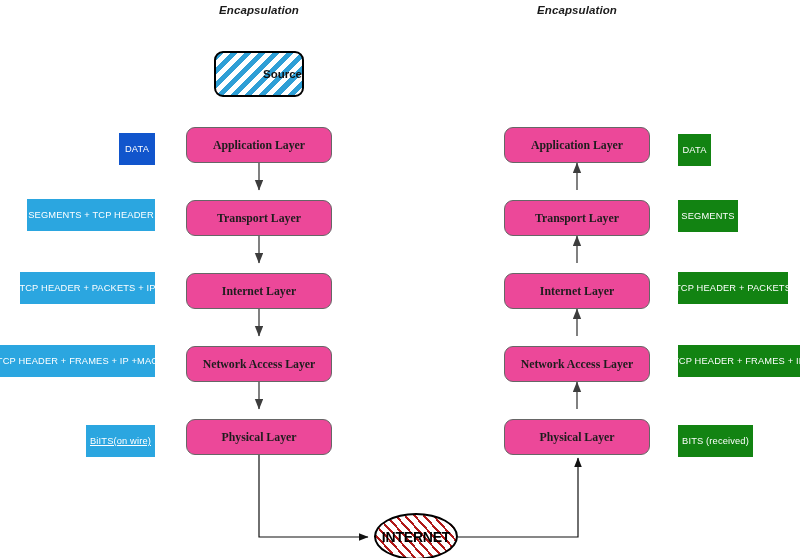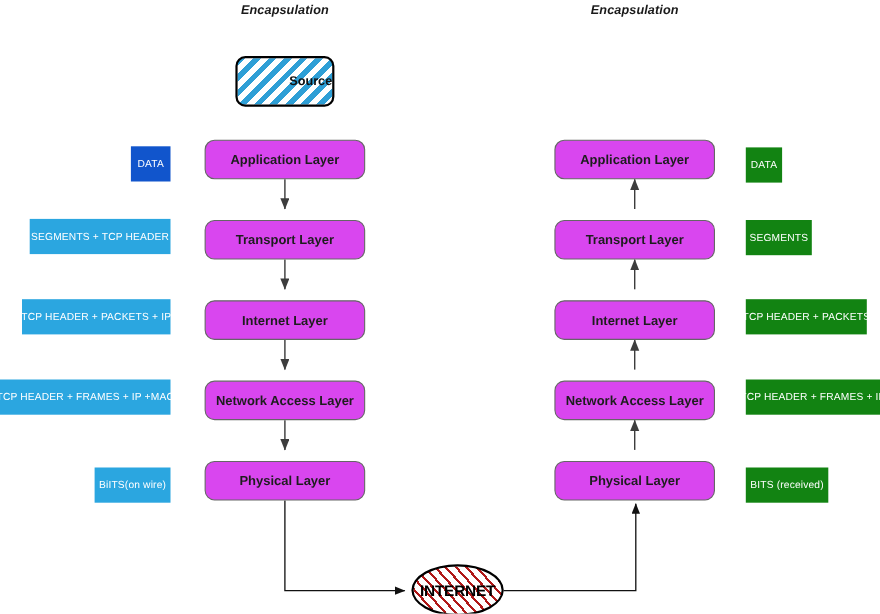--- a/index.html
+++ b/index.html
@@ -62,31 +62,32 @@
   .endpoint.dst {
     background-image: repeating-linear-gradient(
       45deg,
       #1d8a1d 0px, #1d8a1d 5px,
       #ffffff 5px, #ffffff 10px);
   }
 
   
   .layer {
     position: absolute;
-    background: #d946ef;
+    background: #ec4899;
     border: 1.6px solid #666666;
     border-radius: 9px;
     display: flex;
     align-items: center;
     justify-content: center;
     font-size: 11.8px;
     font-weight: bold;
     color: #1d1d1d;
     box-sizing: border-box;
     white-space: nowrap;
+    font-family: Liberation Serif, serif;
   }
 
   
   .tag {
     position: absolute;
     display: flex;
     align-items: center;
     justify-content: center;
     font-size: 9.3px;
     color: #ffffff;
@@ -163,21 +164,21 @@
   <div class="layer" style="left:186px; top:127px; width:146px; height:36px;">Application Layer</div>
   <div class="layer" style="left:186px; top:200px; width:146px; height:36px;">Transport Layer</div>
   <div class="layer" style="left:186px; top:273px; width:146px; height:36px;">Internet Layer</div>
   <div class="layer" style="left:186px; top:346px; width:146px; height:36px;">Network Access Layer</div>
   <div class="layer" style="left:186px; top:419px; width:146px; height:36px;">Physical Layer</div>
 
   <div class="tag blue-dark" style="left:119px; top:133px; width:36px; height:20px;">DATA</div>
   <div class="tag blue" style="left:20px; top:272px; width:135px; height:22px;">TCP HEADER + PACKETS + IP</div>
   <div class="tag blue" style="left:27px; top:199px; width:128px; height:22px;">SEGMENTS + TCP HEADER</div>
   <div class="tag blue" style="left:0px; top:345px; width:155px; height:22px;">TCP HEADER + FRAMES + IP +MAC</div>
-  <div class="tag blue" style="left:86px; top:425px; width:69px; height:22px;">BiITS(on wire)</div>
+  <div class="tag blue" style="left:86px; top:425px; width:69px; height:22px;text-decoration:underline;">BiITS(on wire)</div>
 
   <div class="layer" style="left:504px; top:127px; width:146px; height:36px;">Application Layer</div>
   <div class="layer" style="left:504px; top:200px; width:146px; height:36px;">Transport Layer</div>
   <div class="layer" style="left:504px; top:273px; width:146px; height:36px;">Internet Layer</div>
   <div class="layer" style="left:504px; top:346px; width:146px; height:36px;">Network Access Layer</div>
   <div class="layer" style="left:504px; top:419px; width:146px; height:36px;">Physical Layer</div>
 
   <div class="tag green" style="left:678px; top:134px; width:33px; height:19px;">DATA</div>
   <div class="tag green" style="left:678px; top:200px; width:60px; height:20px;">SEGMENTS</div>
   <div class="tag green" style="left:678px; top:272px; width:110px; height:21px;">TCP HEADER + PACKETS</div>

